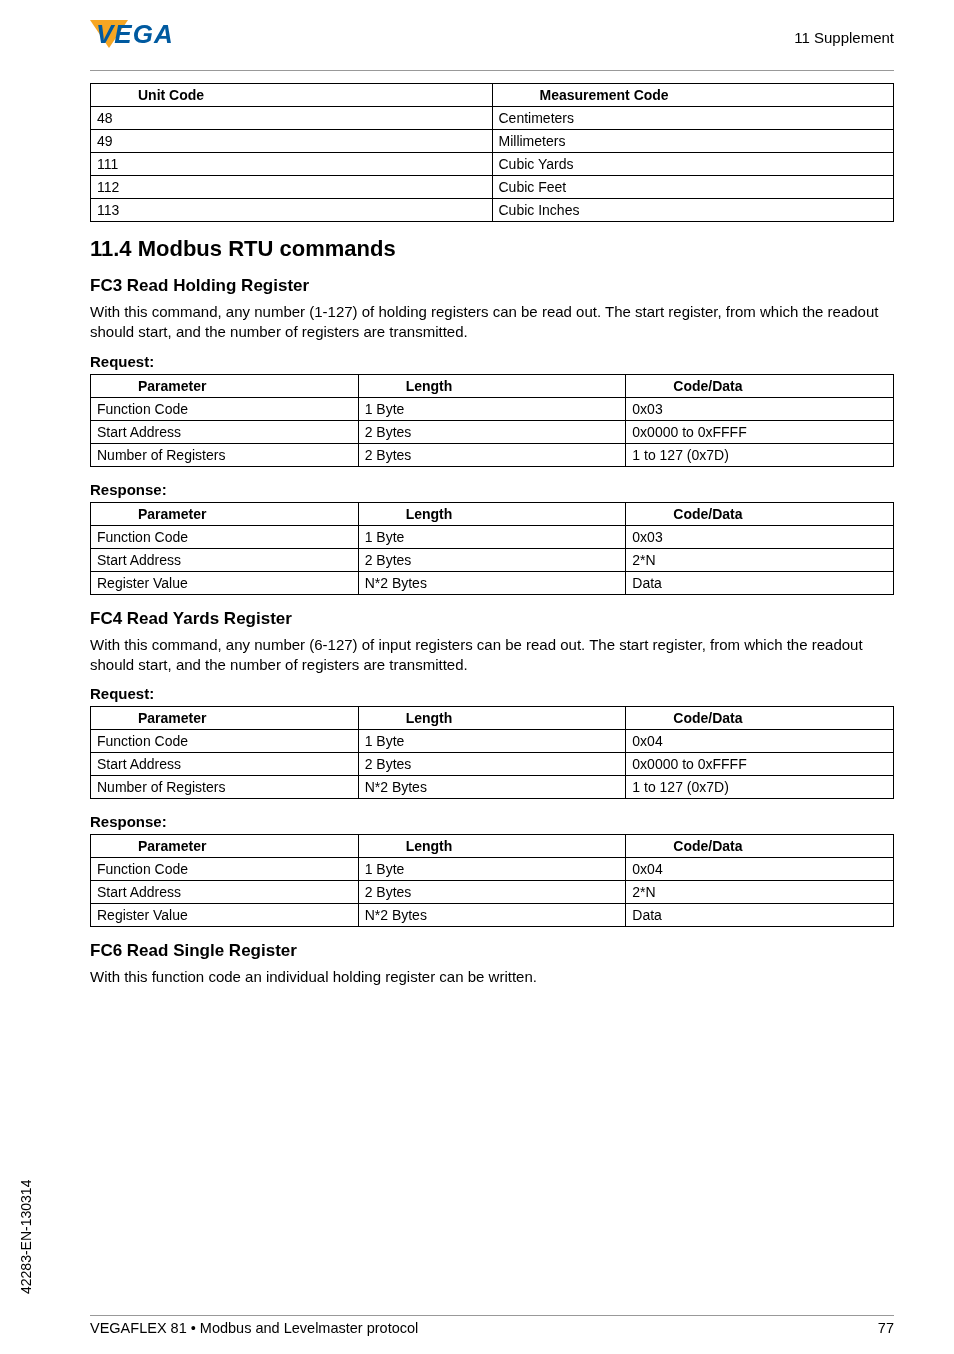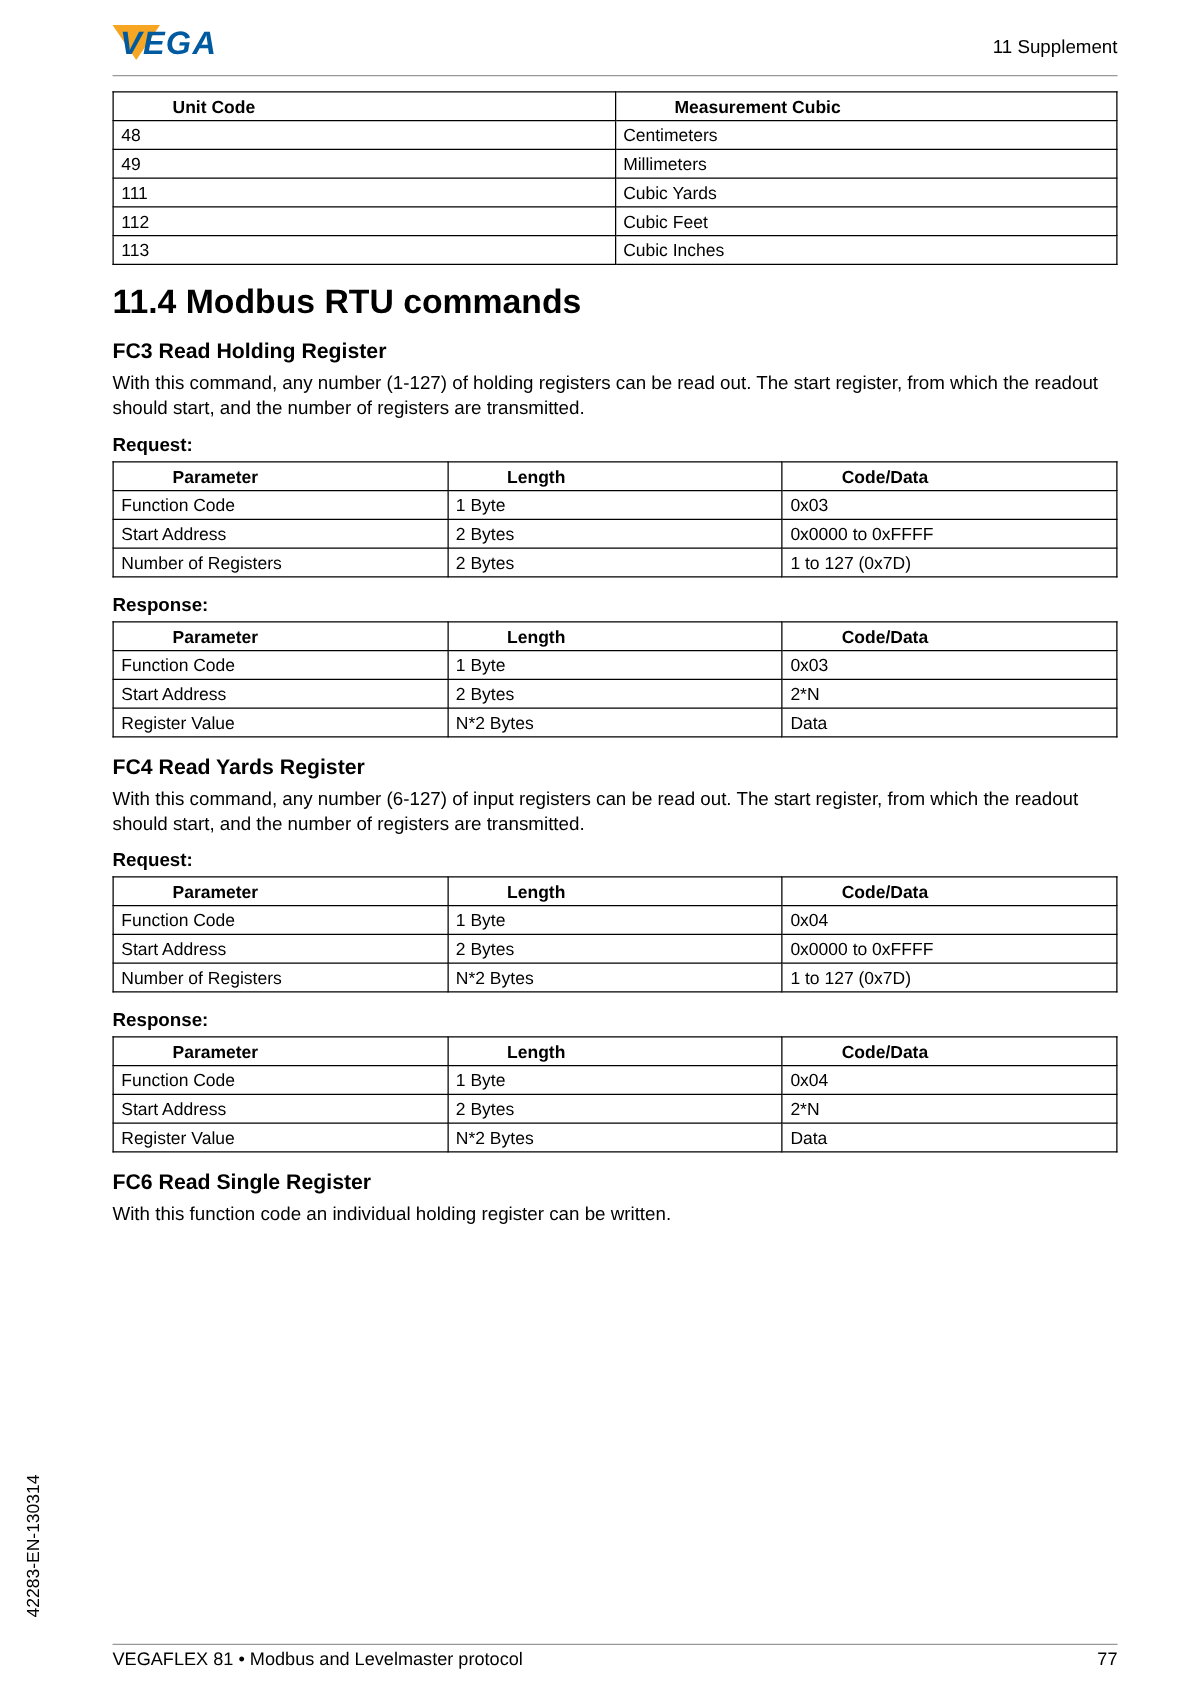--- a/index.html
+++ b/index.html
@@ -9,21 +9,21 @@
     color: #000000;
     width: 954px;
     height: 1354px;
     position: relative;
     padding: 20px 60px 20px 90px;
   }
   .header {
     display: flex;
     justify-content: space-between;
     align-items: center;
-    margin-bottom: 6px;
+    margin-bottom: 16px;
   }
   .logo-wrap {
     display: flex;
     align-items: center;
   }
   .header-right {
     font-size: 15px;
     color: #000;
   }
   .header-rule {
@@ -41,21 +41,21 @@
     border: 1px solid #000;
     padding: 3px 6px;
     text-align: left;
     font-weight: normal;
   }
   table th {
     font-weight: bold;
     padding-left: 47px;
   }
   h2.section {
-    font-size: 27px;
+    font-size: 22px;
     font-weight: bold;
     margin: 10px 0 14px 0;
   }
   h3.subhead {
     font-size: 17px;
     font-weight: bold;
     margin: 10px 0 6px 0;
   }
   p.body {
     font-size: 15px;
@@ -106,21 +106,21 @@
     </svg>
   </div>
   <span class="header-right">11 Supplement</span>
 </div>
 <hr class="header-rule">
 
 <table class="unit-table">
   <tbody>
       <tr>
     <th>Unit Code</th>
-    <th>Measurement Cubic</th>
+    <th>Measurement Code</th>
   </tr>
   <tr>
         <td>48</td>
         <td>Centimeters</td>
       </tr>
   <tr>
         <td>49</td>
         <td>Millimeters</td>
       </tr>
   <tr>

